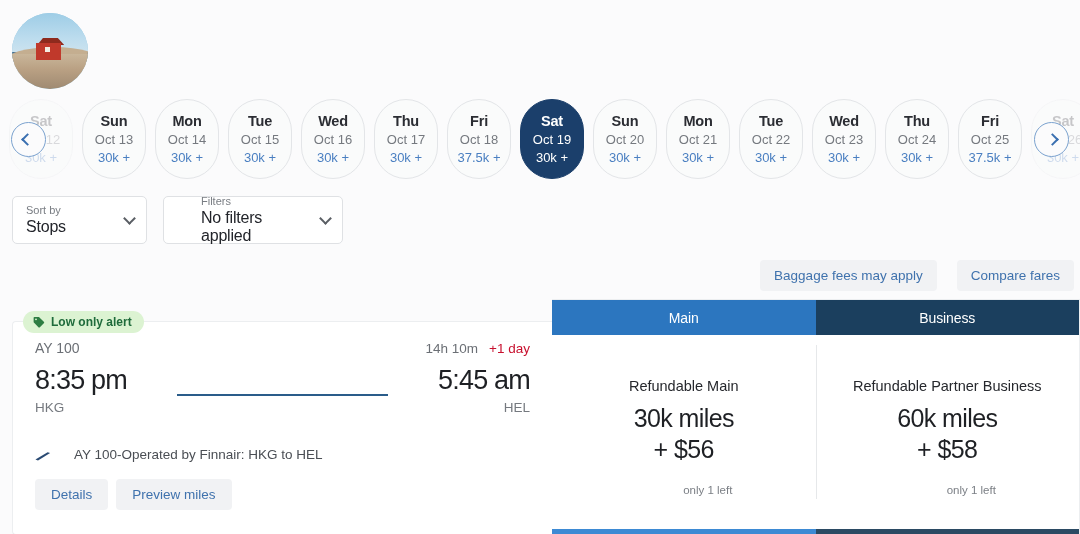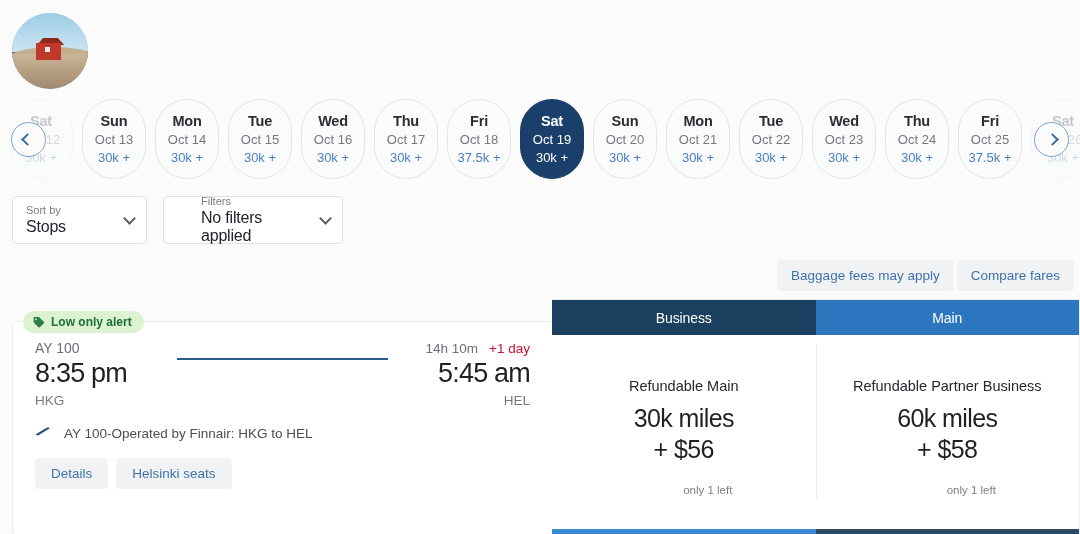--- a/index.html
+++ b/index.html
@@ -165,21 +165,21 @@
     border-width: 0 2px 2px 0;
     transform: rotate(45deg);
     margin-left: 8px;
     margin-top: -3px;
   }
 
   
   .links-row {
     display: flex;
     justify-content: flex-end;
-    gap: 3px;
+    gap: 20px;
     padding: 16px 6px 0 0;
   }
   .link-pill {
     background: #f1f2f4;
     color: #3f72ad;
     font-size: 13.5px;
     padding: 8px 14px;
     border-radius: 4px;
     cursor: pointer;
   }
@@ -225,22 +225,22 @@
     justify-content: space-between;
     align-items: baseline;
   }
   .fl-code { font-size: 14px; color: #6b6f75; }
   .fl-meta { display: flex; gap: 11px; align-items: baseline; }
   .fl-dur { font-size: 13.5px; color: #6b6f75; }
   .fl-plus { font-size: 13.5px; color: #c8102e; }
 
   .fl-times {
     display: flex;
-    align-items: flex-start;
-    margin-top: 2px;
+    align-items: flex-end;
+    margin-top: 9px;
     gap: 36px;
   }
   .fl-time {
     font-size: 27px;
     font-weight: 400;
     color: #1e2024;
     letter-spacing: -0.8px;
     white-space: nowrap;
   }
   .fl-line {
@@ -251,23 +251,23 @@
   }
   .fl-codes {
     display: flex;
     justify-content: space-between;
     margin-top: 4px;
   }
   .fl-ap { font-size: 13.5px; color: #75797f; }
 
   .fl-op {
     display: flex;
-    align-items: flex-start;
-    gap: 13px;
-    margin-top: 18px;
+    align-items: flex-end;
+    gap: 23px;
+    margin-top: 32px;
   }
   .plane-icon { display: block; }
   .fl-op-txt { font-size: 13.5px; color: #4a4e54; }
 
   .fl-btns { display: flex; gap: 8px; margin-top: 17px; }
   .fl-btn {
     background: #f1f2f4;
     color: #3f72ad;
     font-size: 13.5px;
     padding: 8px 16px;
@@ -494,29 +494,29 @@
 
       <div class="fl-op">
         <svg class="plane-icon" width="16" height="11" viewBox="0 0 18 12">
           <path d="M0.5 9.3 L3.4 10.4 L17 2.2 L14.2 1.1 Z" fill="#2a4a73"></path>
         </svg>
         <span class="fl-op-txt">AY 100-Operated by Finnair: HKG to HEL</span>
       </div>
 
       <div class="fl-btns" id="flight-buttons">
           <span class="fl-btn">Details</span>
-          <span class="fl-btn">Helsinki seats</span>
+          <span class="fl-btn">Preview miles</span>
         </div>
     </div>
   </div>
 
   <div class="fares">
     <div class="fare-heads" id="fare-heads">
+        <div class="fare-head main" style="background: rgb(44, 118, 191);">Main</div>
         <div class="fare-head business" style="background: rgb(27, 63, 94);">Business</div>
-        <div class="fare-head main" style="background: rgb(44, 118, 191);">Main</div>
       </div>
     <div class="fare-cols" id="fare-cols">
         <div class="fare-col">
           <div class="fare-name">Refundable Main</div>
           <div class="fare-price"><span>30k miles</span><span class="plus">+ $56</span></div>
           <div class="fare-left">only 1 left</div>
         </div>
         <div class="fare-col">
           <div class="fare-name">Refundable Partner Business</div>
           <div class="fare-price"><span>60k miles</span><span class="plus">+ $58</span></div>

